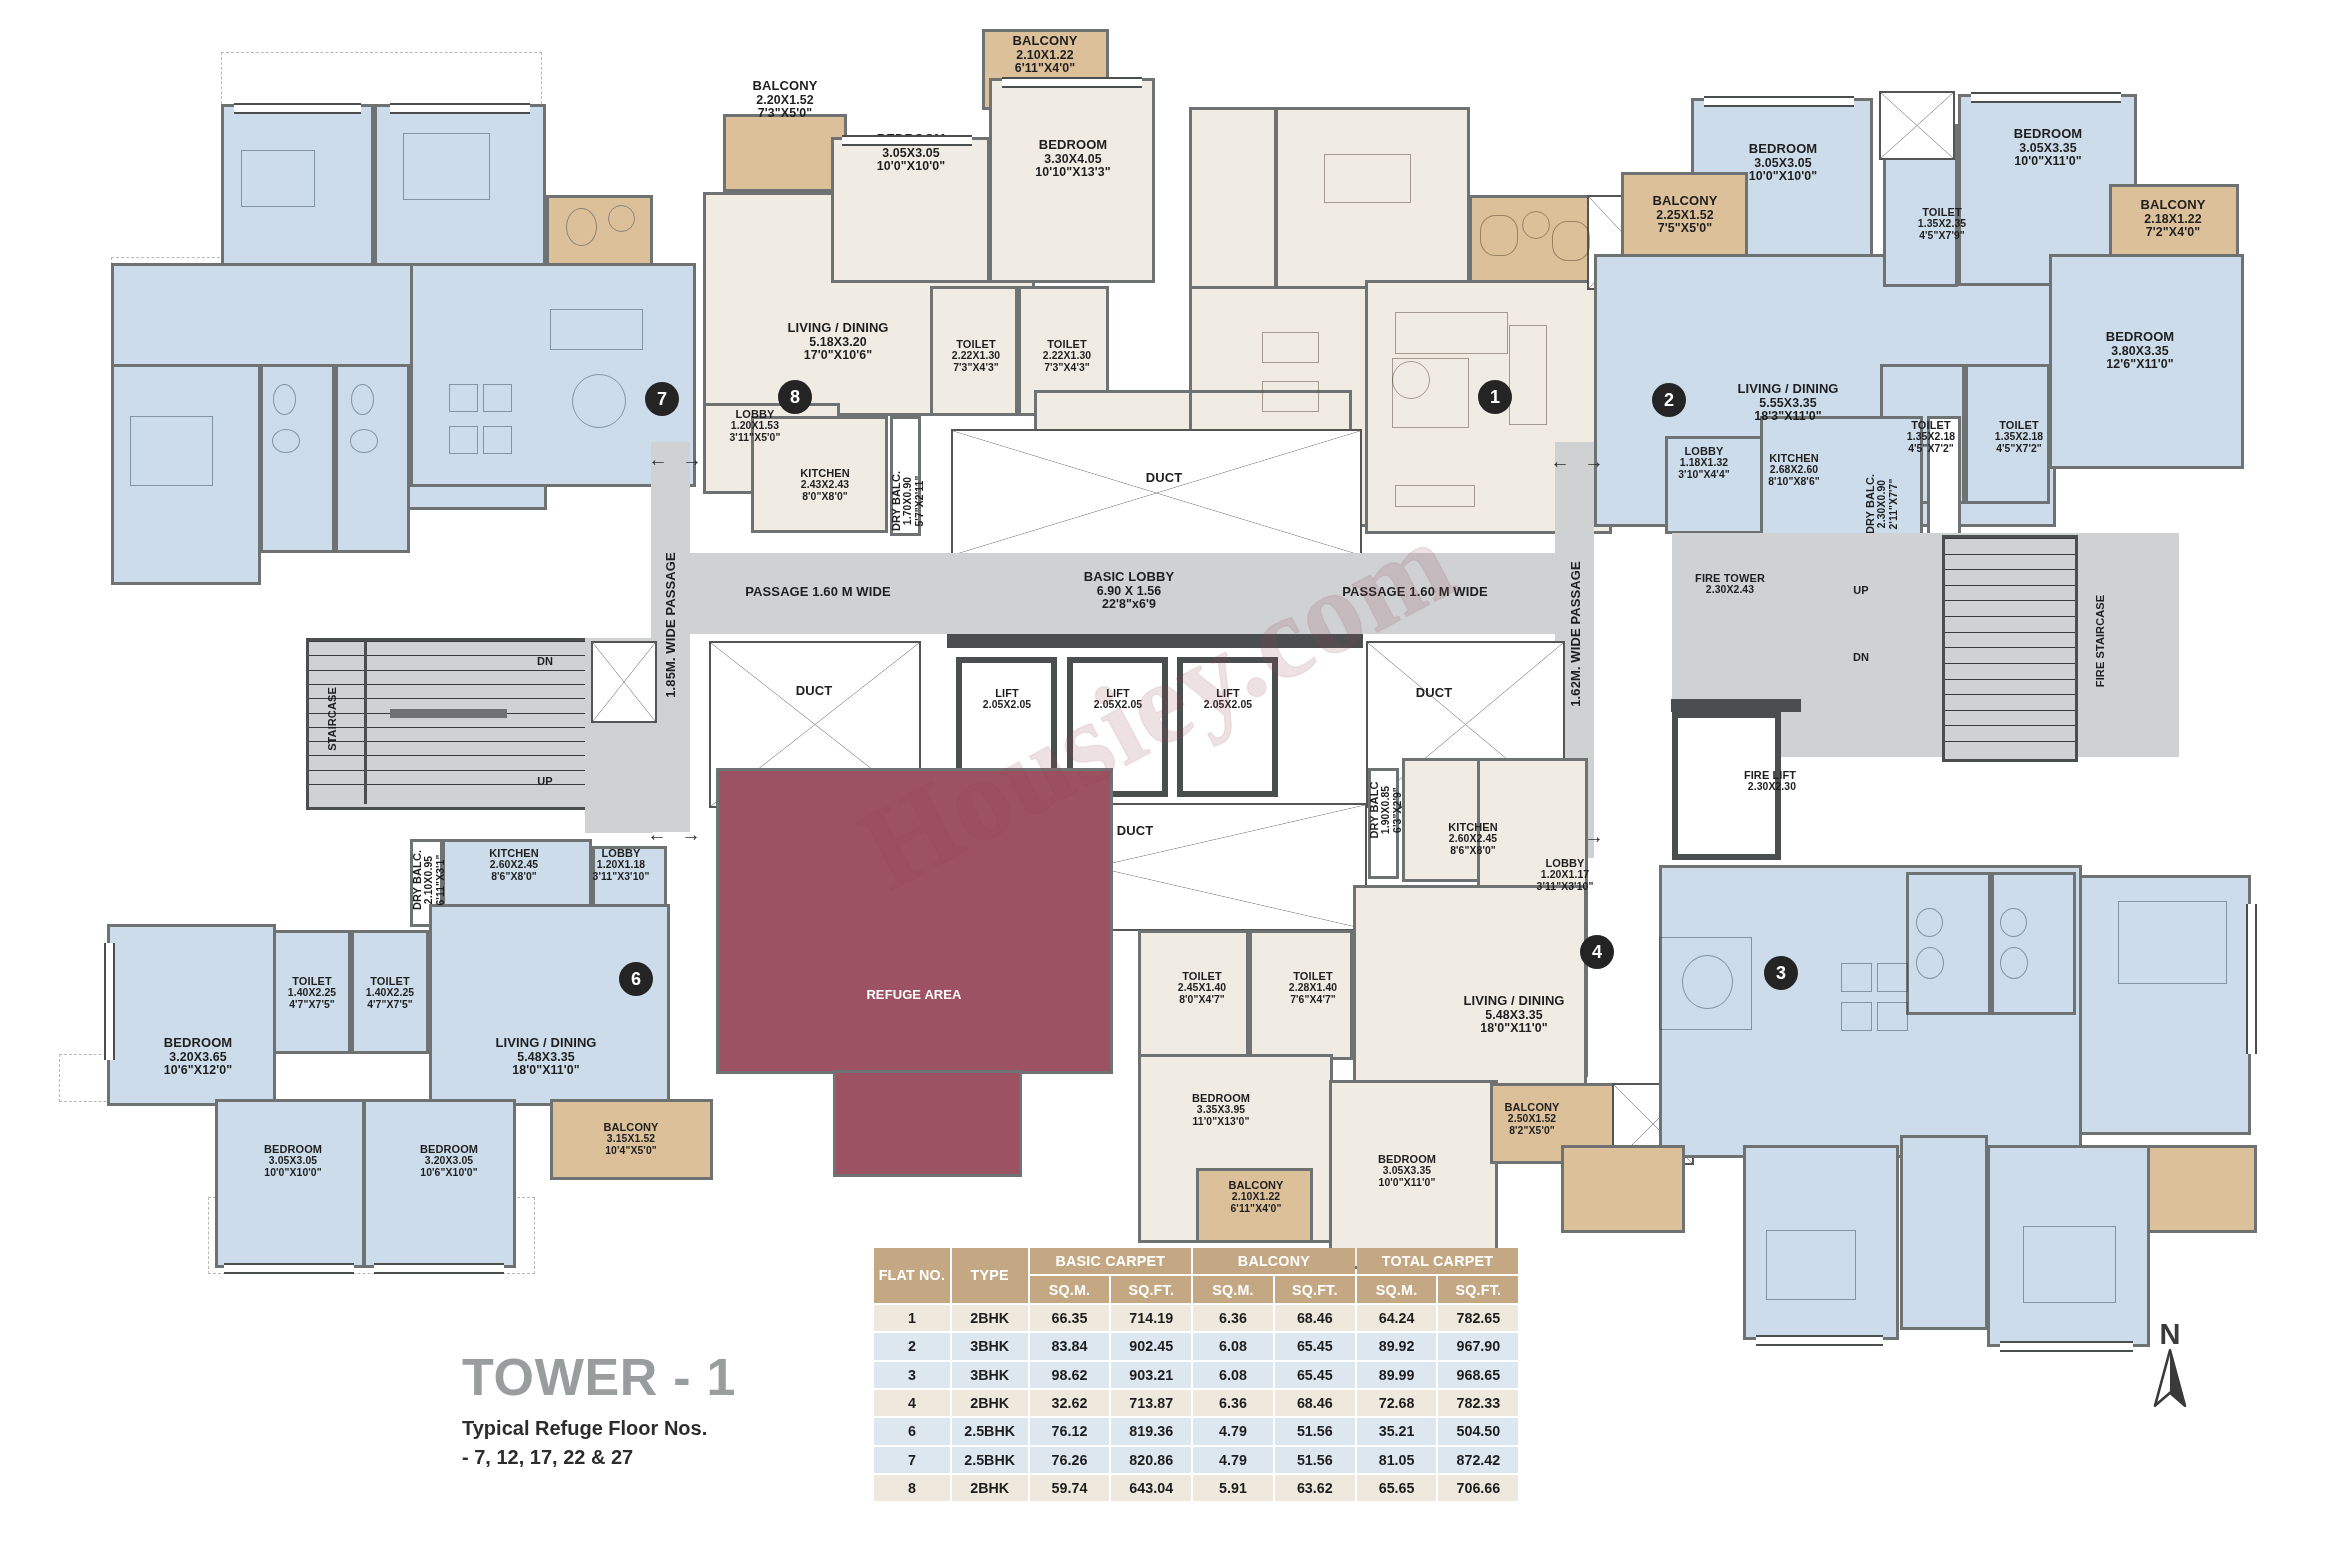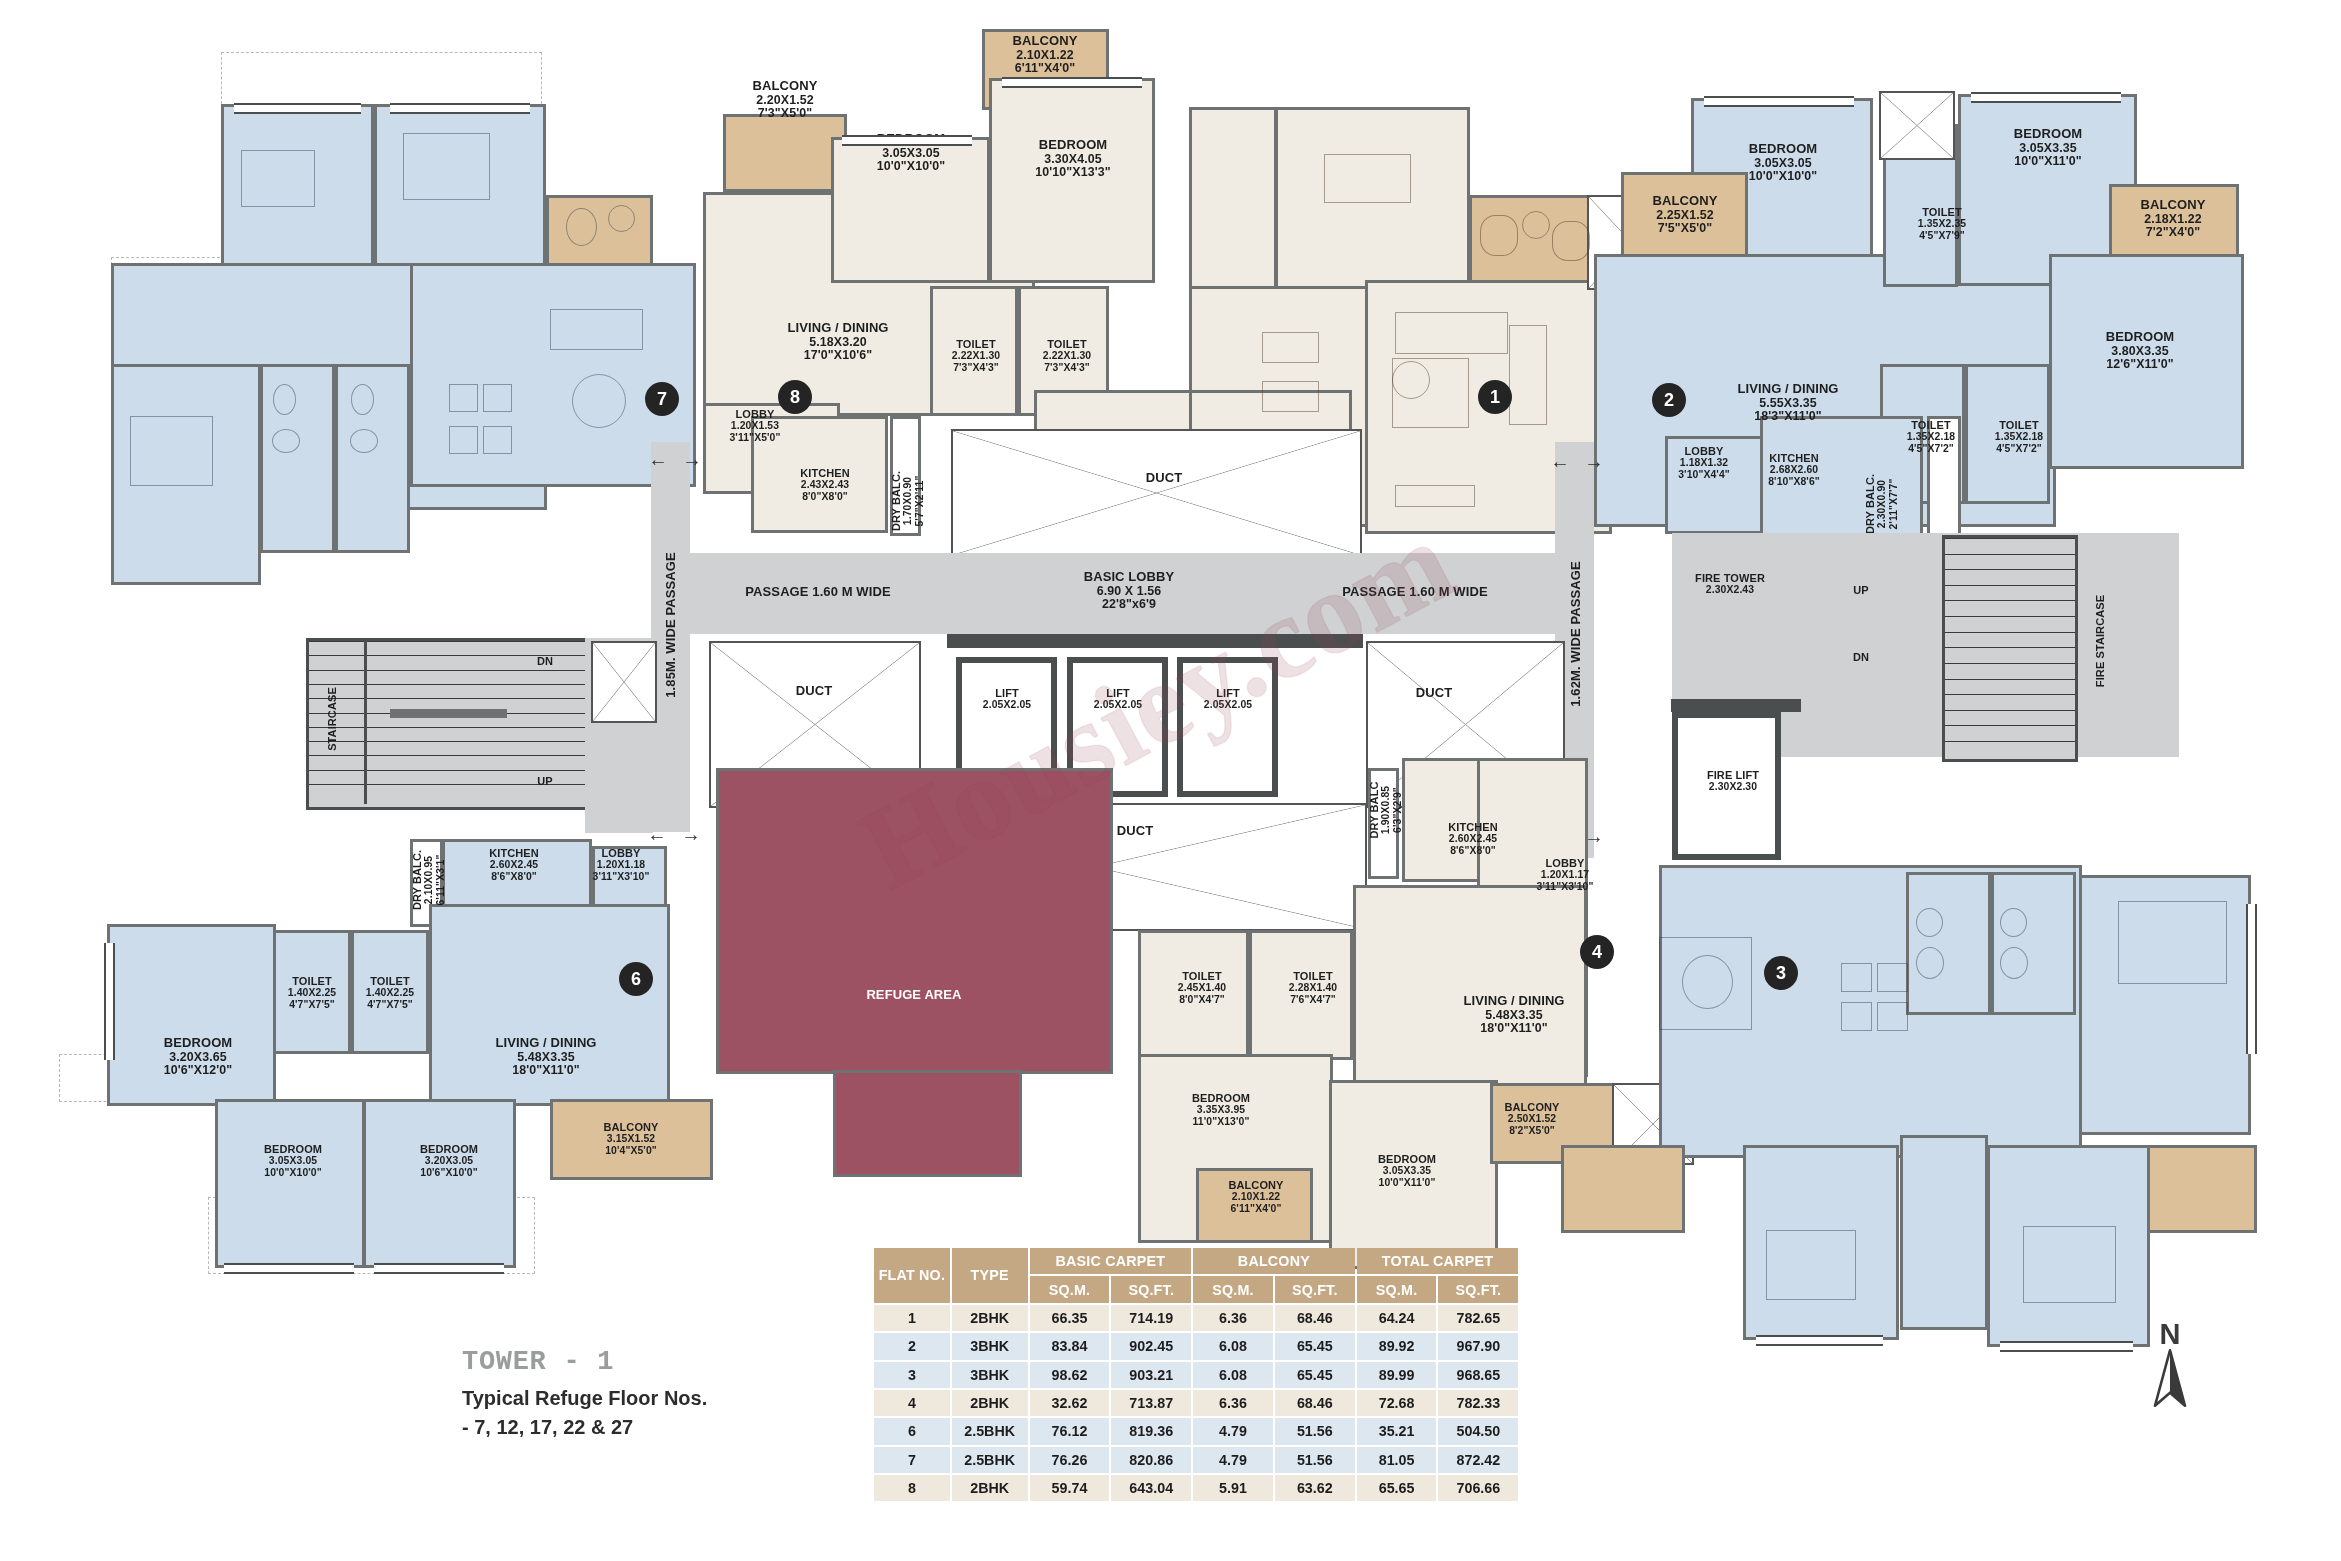--- a/index.html
+++ b/index.html
@@ -68,22 +68,22 @@
         transform:translate(-50%,-50%);}
 
   
   #wm{position:absolute;left:833px;top:638px;font-size:117px;font-weight:bold;
       color:rgba(150,70,80,.16);transform:rotate(-28deg);
       font-family:"Liberation Serif",serif;letter-spacing:1.3px;z-index:30;
       pointer-events:none;-webkit-text-stroke:1.3px rgba(150,70,80,.10);}
 
   
   #title{position:absolute;left:462px;top:1347px;z-index:50;}
-  #title .t1{font-size:27px;font-weight:bold;color:#9a9d9e;letter-spacing:0.7px;
-             font-family:Liberation Mono, monospace;}
+  #title .t1{font-size:52px;font-weight:bold;color:#9a9d9e;letter-spacing:0.7px;
+             font-family:Liberation Sans, sans-serif;}
   #title .t2{font-size:20px;font-weight:bold;color:#2c2c2c;margin-top:6.5px;line-height:1.45;}
 
   
   #tbl{position:absolute;left:872px;top:1246px;z-index:50;border-collapse:separate;
        border-spacing:2px;}
   #tbl th{background:#c3a883;color:#fff;font-size:14.3px;font-weight:bold;
           padding:5.2px 3.9px;text-align:center;letter-spacing:0.2px;}
   #tbl td{font-size:14.3px;font-weight:bold;color:#1d1d1d;text-align:center;
           padding:5.2px 3.9px;}
   #tbl tr.rA td{background:#efe9dd;}
@@ -389,21 +389,21 @@
   <div class="arrw" style="left:1560px;top:836px;">←</div>
   <div class="arrw" style="left:1594px;top:836px;">→</div>
 
   <div class="rm grey nb" style="left:1672px;top:533px;width:507px;height:224px;"></div>
   <div class="wall dk" style="left:1671px;top:699px;width:130px;height:13px;"></div>
   <div class="rm white thick" style="left:1672px;top:712px;width:109px;height:148px;"></div>
   <div class="lab s" style="left:1730px;top:584px;">
     <span class="n">FIRE TOWER</span>
       <span class="d">2.30X2.43</span>
     </div>
-  <div class="lab s" style="left:1733px;top:781px;">
+  <div class="lab s" style="left:1770px;top:781px;text-align:right;">
     <span class="n">FIRE LIFT</span>
       <span class="d">2.30X2.30</span>
     </div>
   <div class="stair" style="left:1942px;top:535px;width:130px;height:221px;">
     <div class="tread" style="top:0;"></div>
       <div class="tread" style="top:15.6px;"></div>
     <div class="tread" style="top:31px;"></div>
       <div class="tread" style="top:47px;"></div>
     <div class="tread" style="top:62px;"></div>
       <div class="tread" style="top:78px;"></div>

